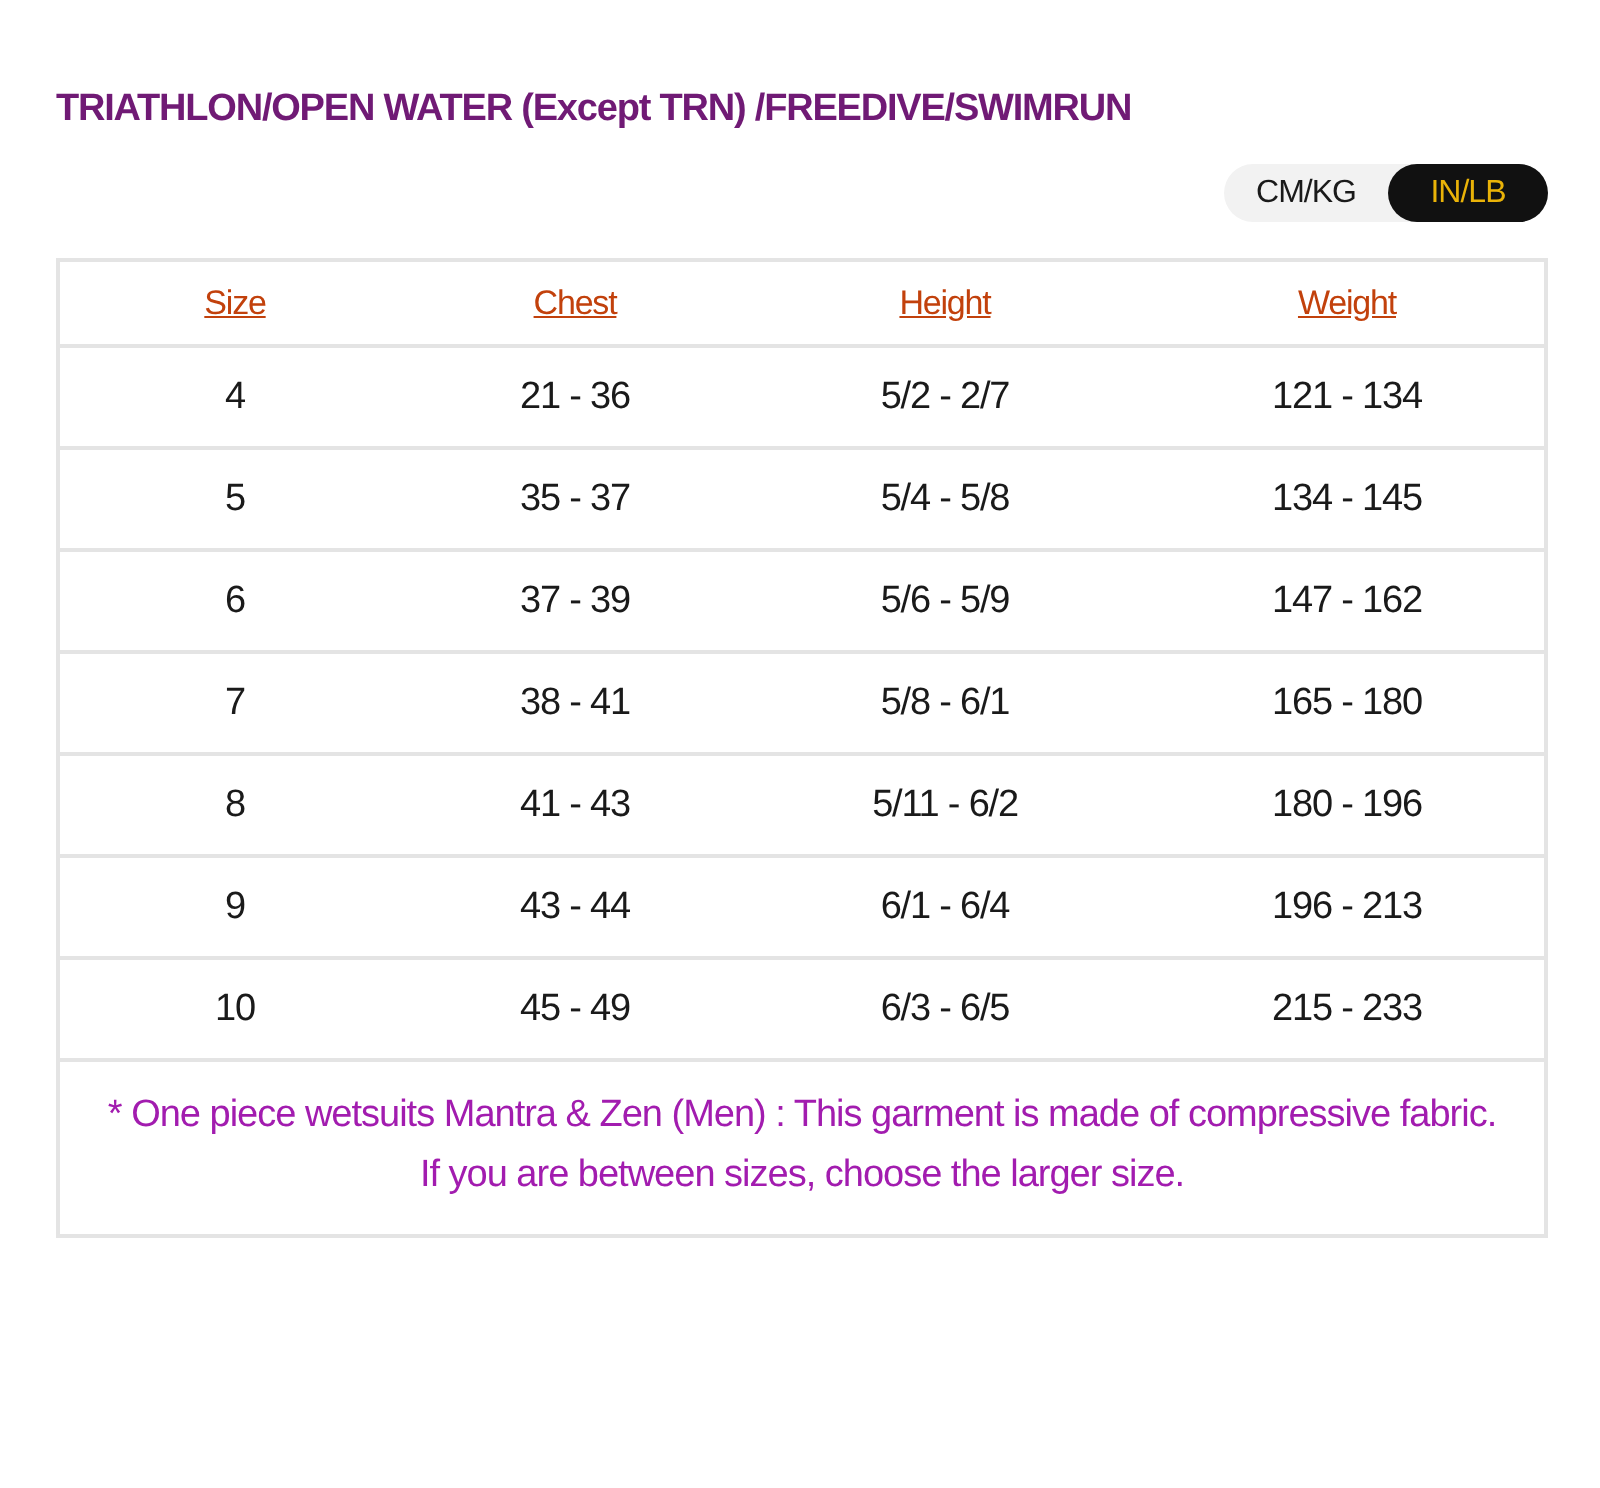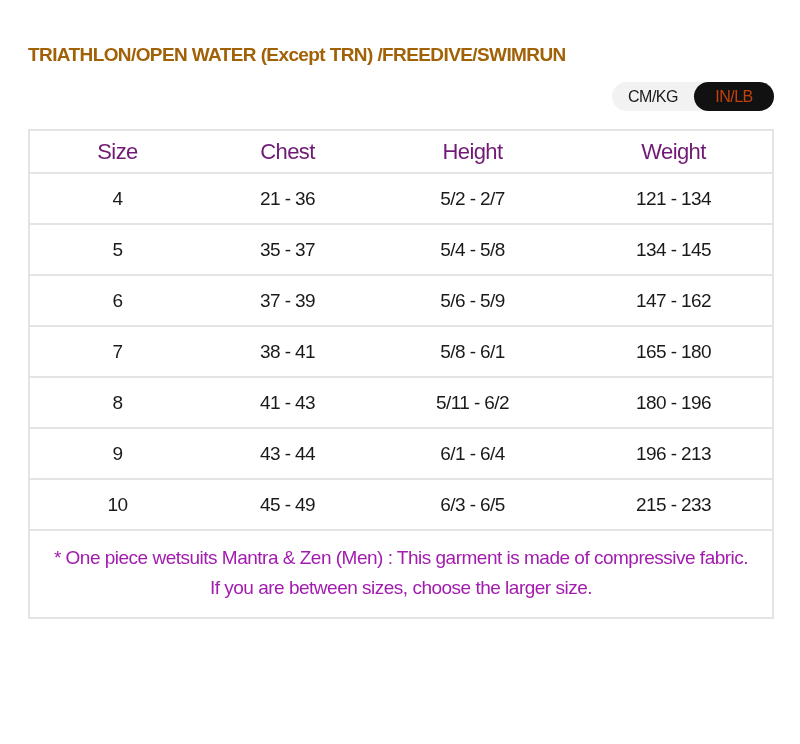--- a/index.html
+++ b/index.html
@@ -2,44 +2,44 @@
 <html><head>
   <meta charset="utf-8">
   <style>
     html, body { margin: 0; padding: 0; background: #ffffff; }
     body {
       width: 800px; height: 744px; position: relative; overflow: hidden;
       font-family: "Liberation Sans", sans-serif; color: #1a1a1a;
     }
     .title {
       position: absolute; left: 28px; top: 44px;
-      font-size: 19px; font-weight: bold; letter-spacing: -0.6px; color: #a16207;
+      font-size: 19px; font-weight: bold; letter-spacing: -0.6px; color: #701a75;
       white-space: nowrap;
     }
     .unit-toggle {
       position: absolute; left: 612px; top: 82px;
       width: 162px; height: 29px; border-radius: 15px; background: #f2f2f2;
       display: flex; align-items: center;
     }
     .unit-option {
       height: 29px; line-height: 29px; font-size: 16px; letter-spacing: -0.5px;
       text-align: center; border-radius: 15px; cursor: pointer; color: #1a1a1a;
     }
     .unit-option.cm { width: 82px; }
-    .unit-option.in { width: 80px; background: #111111; color: #c2410c; }
+    .unit-option.in { width: 80px; background: #111111; color: #eab308; }
     .size-table {
       position: absolute; left: 28px; top: 129px; width: 746px;
       border: 2px solid #e4e4e4; box-sizing: border-box;
     }
     table { border-collapse: collapse; width: 100%; table-layout: fixed; }
     th, td {
       text-align: center; font-weight: normal; font-size: 19px; letter-spacing: -0.6px;
       border-bottom: 2px solid #e4e4e4; padding: 0;
     }
-    th { height: 41px; color: #701a75; font-size: 22px; }
+    th { height: 41px; color: #c2410c; font-size: 17px; text-decoration: underline; }
     td { height: 49px; color: #1a1a1a; }
     col.c1 { width: 175px; }
     col.c2 { width: 165px; }
     col.c3 { width: 205px; }
     col.c4 { width: 197px; }
     .note {
       text-align: center; font-size: 19px; letter-spacing: -0.5px; line-height: 30px;
       color: #a21caf; padding: 12px 20px 14px 20px;
     }
   </style>

